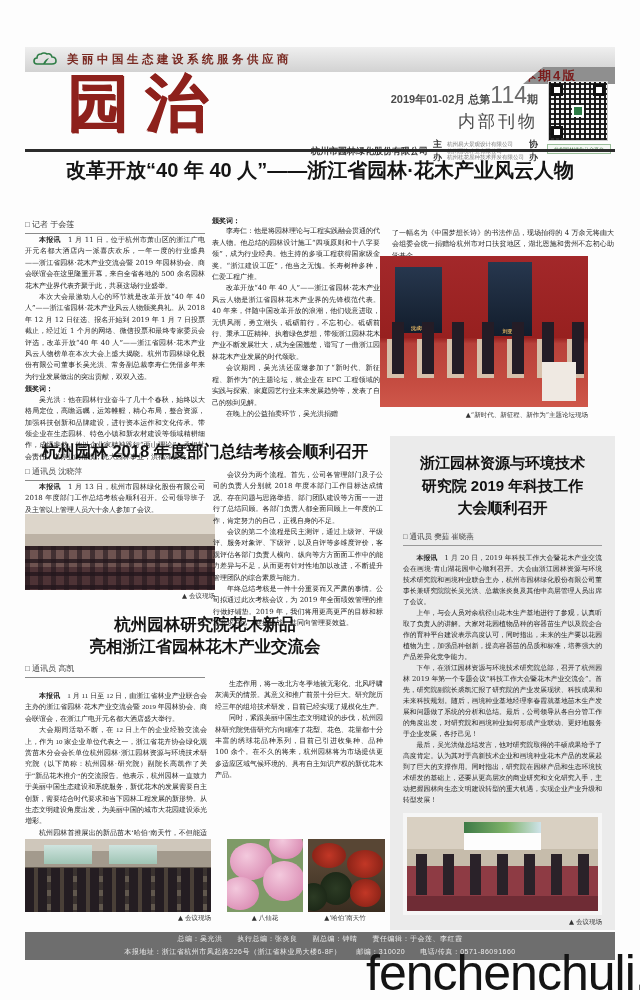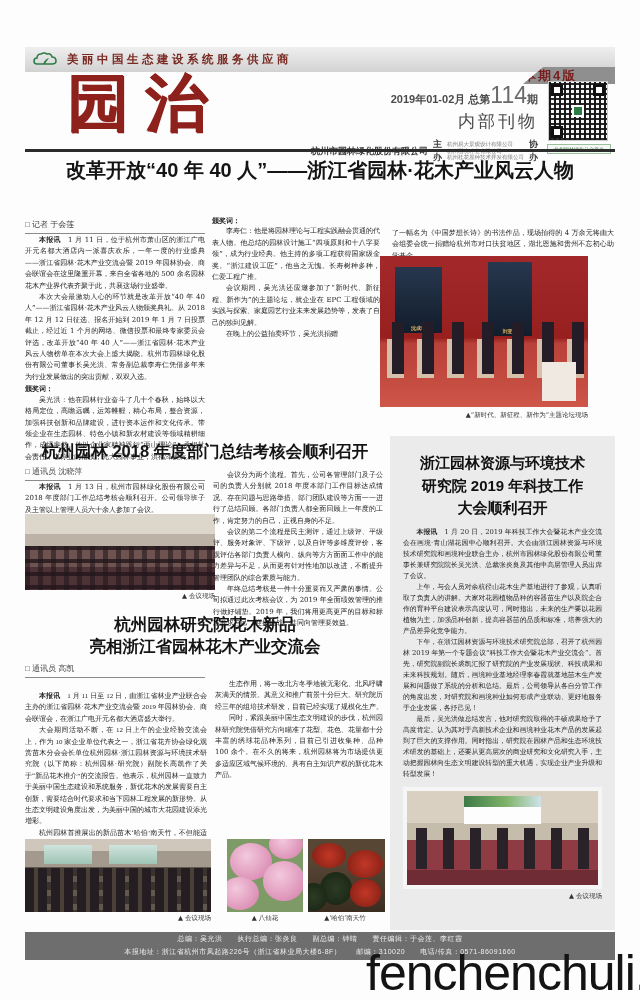--- a/index.html
+++ b/index.html
@@ -150,20 +150,21 @@
   <div class="body" style="left:25px;top:234px;width:180px;height:196px;">
     <p><b class="lead">本报讯</b><span>　1 月 11 日，位于杭州市萧山区的浙江广电开元名都大酒店内一派喜庆欢乐，一年一度的行业盛典——浙江省园林·花木产业交流会暨 2019 年园林协会、商会联谊会在这里隆重开幕，来自全省各地的 500 余名园林花木产业界代表齐聚于此，共襄这场行业盛举。</span></p>
     <p>本次大会最激动人心的环节就是改革开放“40 年 40 人”——浙江省园林·花木产业风云人物颁奖典礼。从 2018 年 12 月 12 日征选、报名开始到 2019 年 1 月 7 日投票截止，经过近 1 个月的网络、微信投票和最终专家委员会评选，改革开放“40 年 40 人”——浙江省园林·花木产业风云人物榜单在本次大会上盛大揭晓。杭州市园林绿化股份有限公司董事长吴光洪、常务副总裁李寿仁凭借多年来为行业发展做出的突出贡献，双双入选。</p>
     <p class="noind">颁奖词：</p>
     <p>吴光洪：他在园林行业奋斗了几十个春秋，始终以大格局定位，高瞻远瞩，运筹帷幄，精心布局，整合资源，加强科技创新和品牌建设，进行资本运作和文化传承。带领企业在生态园林、特色小镇和新农村建设等领域精耕细作，成绩斐然。他以企业家精神践行“两山理论”，承担社会责任，堪称业内楷模，光大园林事业，洪福泽被后人。</p>
   </div>
 
   <div class="body" style="left:212px;top:215px;width:168px;height:215px;">
     <p class="noind">颁奖词：</p>
     <p>李寿仁：他是将园林理论与工程实践融会贯通的代表人物。他总结的园林设计施工“四项原则和十八字要领”，成为行业经典。他主持的多项工程获得国家级金奖。“浙江建设工匠”，他当之无愧。长寿树种多种，仁爱工程广推。</p>
+    <p>改革开放“40 年 40 人”——浙江省园林·花木产业风云人物是浙江省园林花木产业界的先锋模范代表。40 年来，伴随中国改革开放的浪潮，他们锐意进取，无惧风雨，勇立潮头，砥砺前行，不忘初心。砥砺前行、秉承工匠精神、执着绿色梦想，带领浙江园林花木产业不断发展壮大，成为全国翘楚，谱写了一曲浙江园林花木产业发展的时代颂歌。</p>
     <p>会议期间，吴光洪还应邀参加了“新时代、新征程、新作为”的主题论坛，就企业在 EPC 工程领域的实践与探索、家庭园艺行业未来发展趋势等，发表了自己的独到见解。</p>
     <p>在晚上的公益拍卖环节，吴光洪捐赠</p>
   </div>
 
   <div class="body" style="left:392px;top:228px;width:222px;height:26px;">
     <p style="text-indent:0;">了一幅名为《中国梦想长诗》的书法作品，现场拍得的 4 万余元将由大会组委会统一捐赠给杭州市对口扶贫地区，湖北恩施和贵州不忘初心助学基金。</p>
   </div>
 
   <div class="photo ph-forum" style="left:380px;top:256px;width:208px;height:151px;">
     <div class="screen" style="left:7%;top:7%;width:23%;height:44%;">
@@ -232,20 +233,21 @@
     <div class="g" style="left:-10%;top:60%;width:35%;height:38%;"></div>
   </div>
   <div class="cap" style="left:300px;top:914px;width:90px;text-align:center;">▲‘哈伯’南天竹</div>
 
   <div class="sidebar">
     <div class="sb-title">
       <div>浙江园林资源与环境技术</div>
       <div>研究院 2019 年科技工作</div>
       <div>大会顺利召开</div>
     </div>
+    <div class="sb-byline">□ 通讯员 樊茹 崔晓燕</div>
     <div class="sb-body">
       <p><b class="lead">本报讯</b><span>　1 月 20 日，2019 年科技工作大会暨花木产业交流会在画境·青山湖花园中心顺利召开。大会由浙江园林资源与环境技术研究院和画境种业联合主办，杭州市园林绿化股份有限公司董事长兼研究院院长吴光洪、总裁张炎良及其他中高层管理人员出席了会议。</span></p>
       <p>上午，与会人员对余杭径山花木生产基地进行了参观，认真听取了负责人的讲解。大家对花园植物品种的容器苗生产以及院企合作的育种平台建设表示高度认可，同时指出，未来的生产要以花园植物为主，加强品种创新，提高容器苗的品质和标准，培养强大的产品差异化竞争能力。</p>
       <p>下午，在浙江园林资源与环境技术研究院总部，召开了杭州园林 2019 年第一个专题会议“科技工作大会暨花木产业交流会”。首先，研究院副院长裘凯汇报了研究院的产业发展现状、科技成果和未来科技规划。随后，画境种业基地经理李春霞就基地苗木生产发展和问题做了系统的分析和总结。最后，公司领导从各自分管工作的角度出发，对研究院和画境种业如何形成产业联动、更好地服务于企业发展，各抒己见！</p>
       <p>最后，吴光洪做总结发言，他对研究院取得的丰硕成果给予了高度肯定。认为其对于高新技术企业和画境种业花木产品的发展起到了巨大的支撑作用。同时指出，研究院在园林产品和生态环境技术研发的基础上，还要从更高层次的商业研究和文化研究入手，主动把握园林向生态文明建设转型的重大机遇，实现企业产业升级和转型发展！</p>
     </div>
     <div class="photo ph-meet sb-photo">
       <div class="banner">
           <i></i>
         </div>

